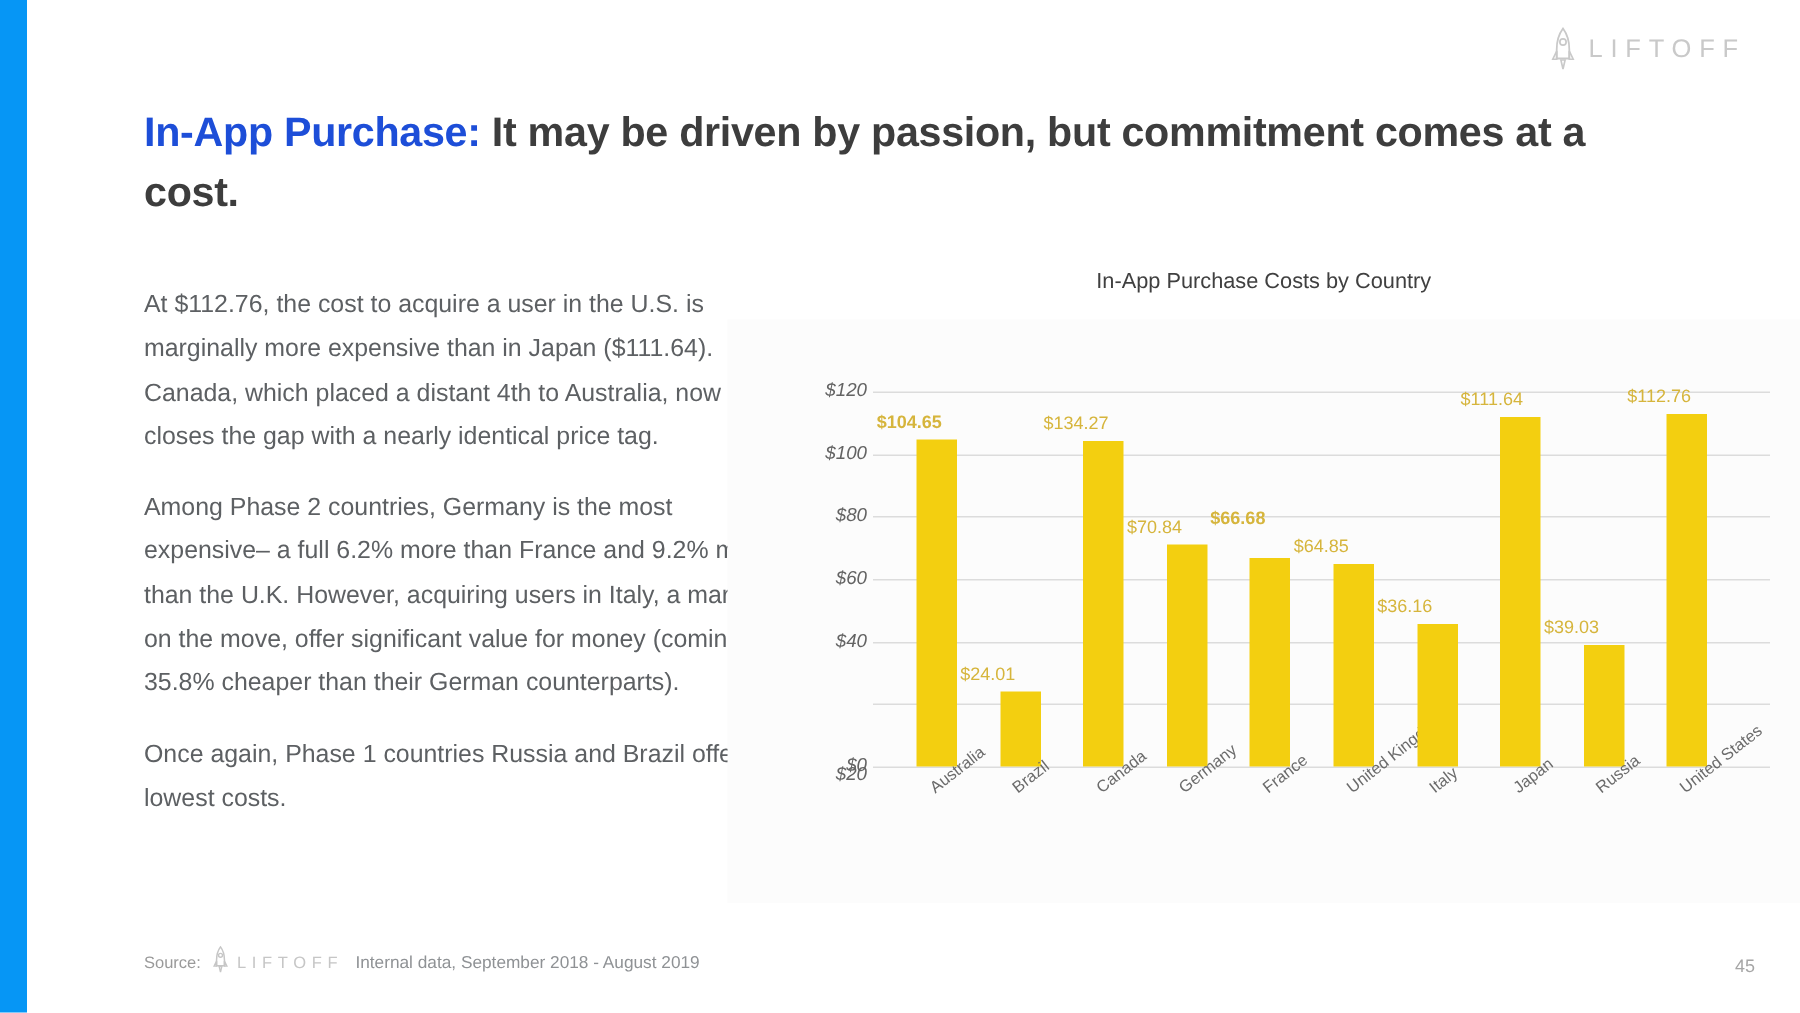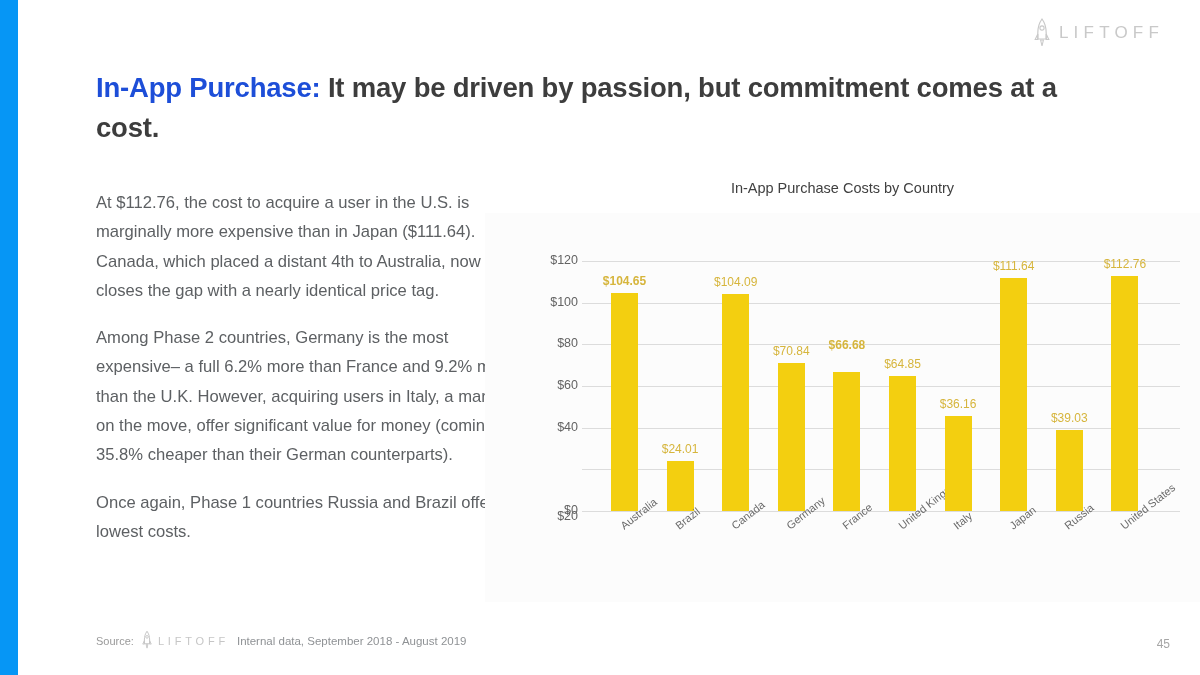--- a/index.html
+++ b/index.html
@@ -90,31 +90,32 @@
     width: 598px;
     height: 1px;
     background: #dcdcdc;
   }
   .ytick {
     position: absolute;
     width: 50px;
     text-align: right;
     font-size: 12.5px;
     color: #636363;
+    font-style: italic;
   }
 
   .bar {
     position: absolute;
     width: 27px;
     background: #F3CF10;
   }
   .bar-label {
     position: absolute;
     width: 80px;
-    text-align: center;
+    text-align: left;
     font-size: 12px;
     color: #D6B53C;
     white-space: nowrap;
   }
   .xtick {
     position: absolute;
     font-size: 11px;
     color: #6b6b6b;
     white-space: nowrap;
     transform: rotate(-38deg);
@@ -194,21 +195,21 @@
     <div class="ytick" style="left: 528px; top: 461.333px; margin-top: 48px;">$20</div>
     <div class="gridline" style="top: 511px;"></div>
     <div class="ytick" style="left: 528px; top: 503px;">$0</div>
     <div class="bar" title="Australia: $104.65" style="left: 611px; top: 292.979px; height: 218.021px; background: rgb(243, 207, 16);"></div>
     <div class="bar-label" style="left: 584.5px; top: 273.979px; color: rgb(214, 181, 60); font-weight: bold;">$104.65</div>
     <div class="xtick" style="left: 617.5px; top: 522px;">Australia</div>
     <div class="bar" title="Brazil: $24.01" style="left: 666.6px; top: 460.979px; height: 50.0208px; background: rgb(243, 207, 16);"></div>
     <div class="bar-label" style="left: 640.1px; top: 441.979px; color: rgb(214, 181, 60);">$24.01</div>
     <div class="xtick" style="left: 673.1px; top: 522px;">Brazil</div>
     <div class="bar" title="Canada: $104.09" style="left: 722.2px; top: 294.146px; height: 216.854px; background: rgb(243, 207, 16);"></div>
-    <div class="bar-label" style="left: 695.7px; top: 275.146px; color: rgb(214, 181, 60);">$104.09</div>
+    <div class="bar-label" style="left: 695.7px; top: 275.146px; color: rgb(214, 181, 60);">$134.27</div>
     <div class="xtick" style="left: 728.7px; top: 522px;">Canada</div>
     <div class="bar" title="Germany: $70.84" style="left: 777.8px; top: 363.417px; height: 147.583px; background: rgb(243, 207, 16);"></div>
     <div class="bar-label" style="left: 751.3px; top: 344.417px; color: rgb(214, 181, 60);">$70.84</div>
     <div class="xtick" style="left: 784.3px; top: 522px;">Germany</div>
     <div class="bar" title="France: $66.68" style="left: 833.4px; top: 372.083px; height: 138.917px; background: rgb(243, 207, 16);"></div>
     <div class="bar-label" style="left: 806.9px; top: 338px; color: rgb(214, 181, 60); font-weight: bold;">$66.68</div>
     <div class="xtick" style="left: 839.9px; top: 522px;">France</div>
     <div class="bar" title="United Kingdom: $64.85" style="left: 889px; top: 375.896px; height: 135.104px; background: rgb(243, 207, 16);"></div>
     <div class="bar-label" style="left: 862.5px; top: 356.896px; color: rgb(214, 181, 60);">$64.85</div>
     <div class="xtick" style="left: 895.5px; top: 522px;">United Kingdom</div>

